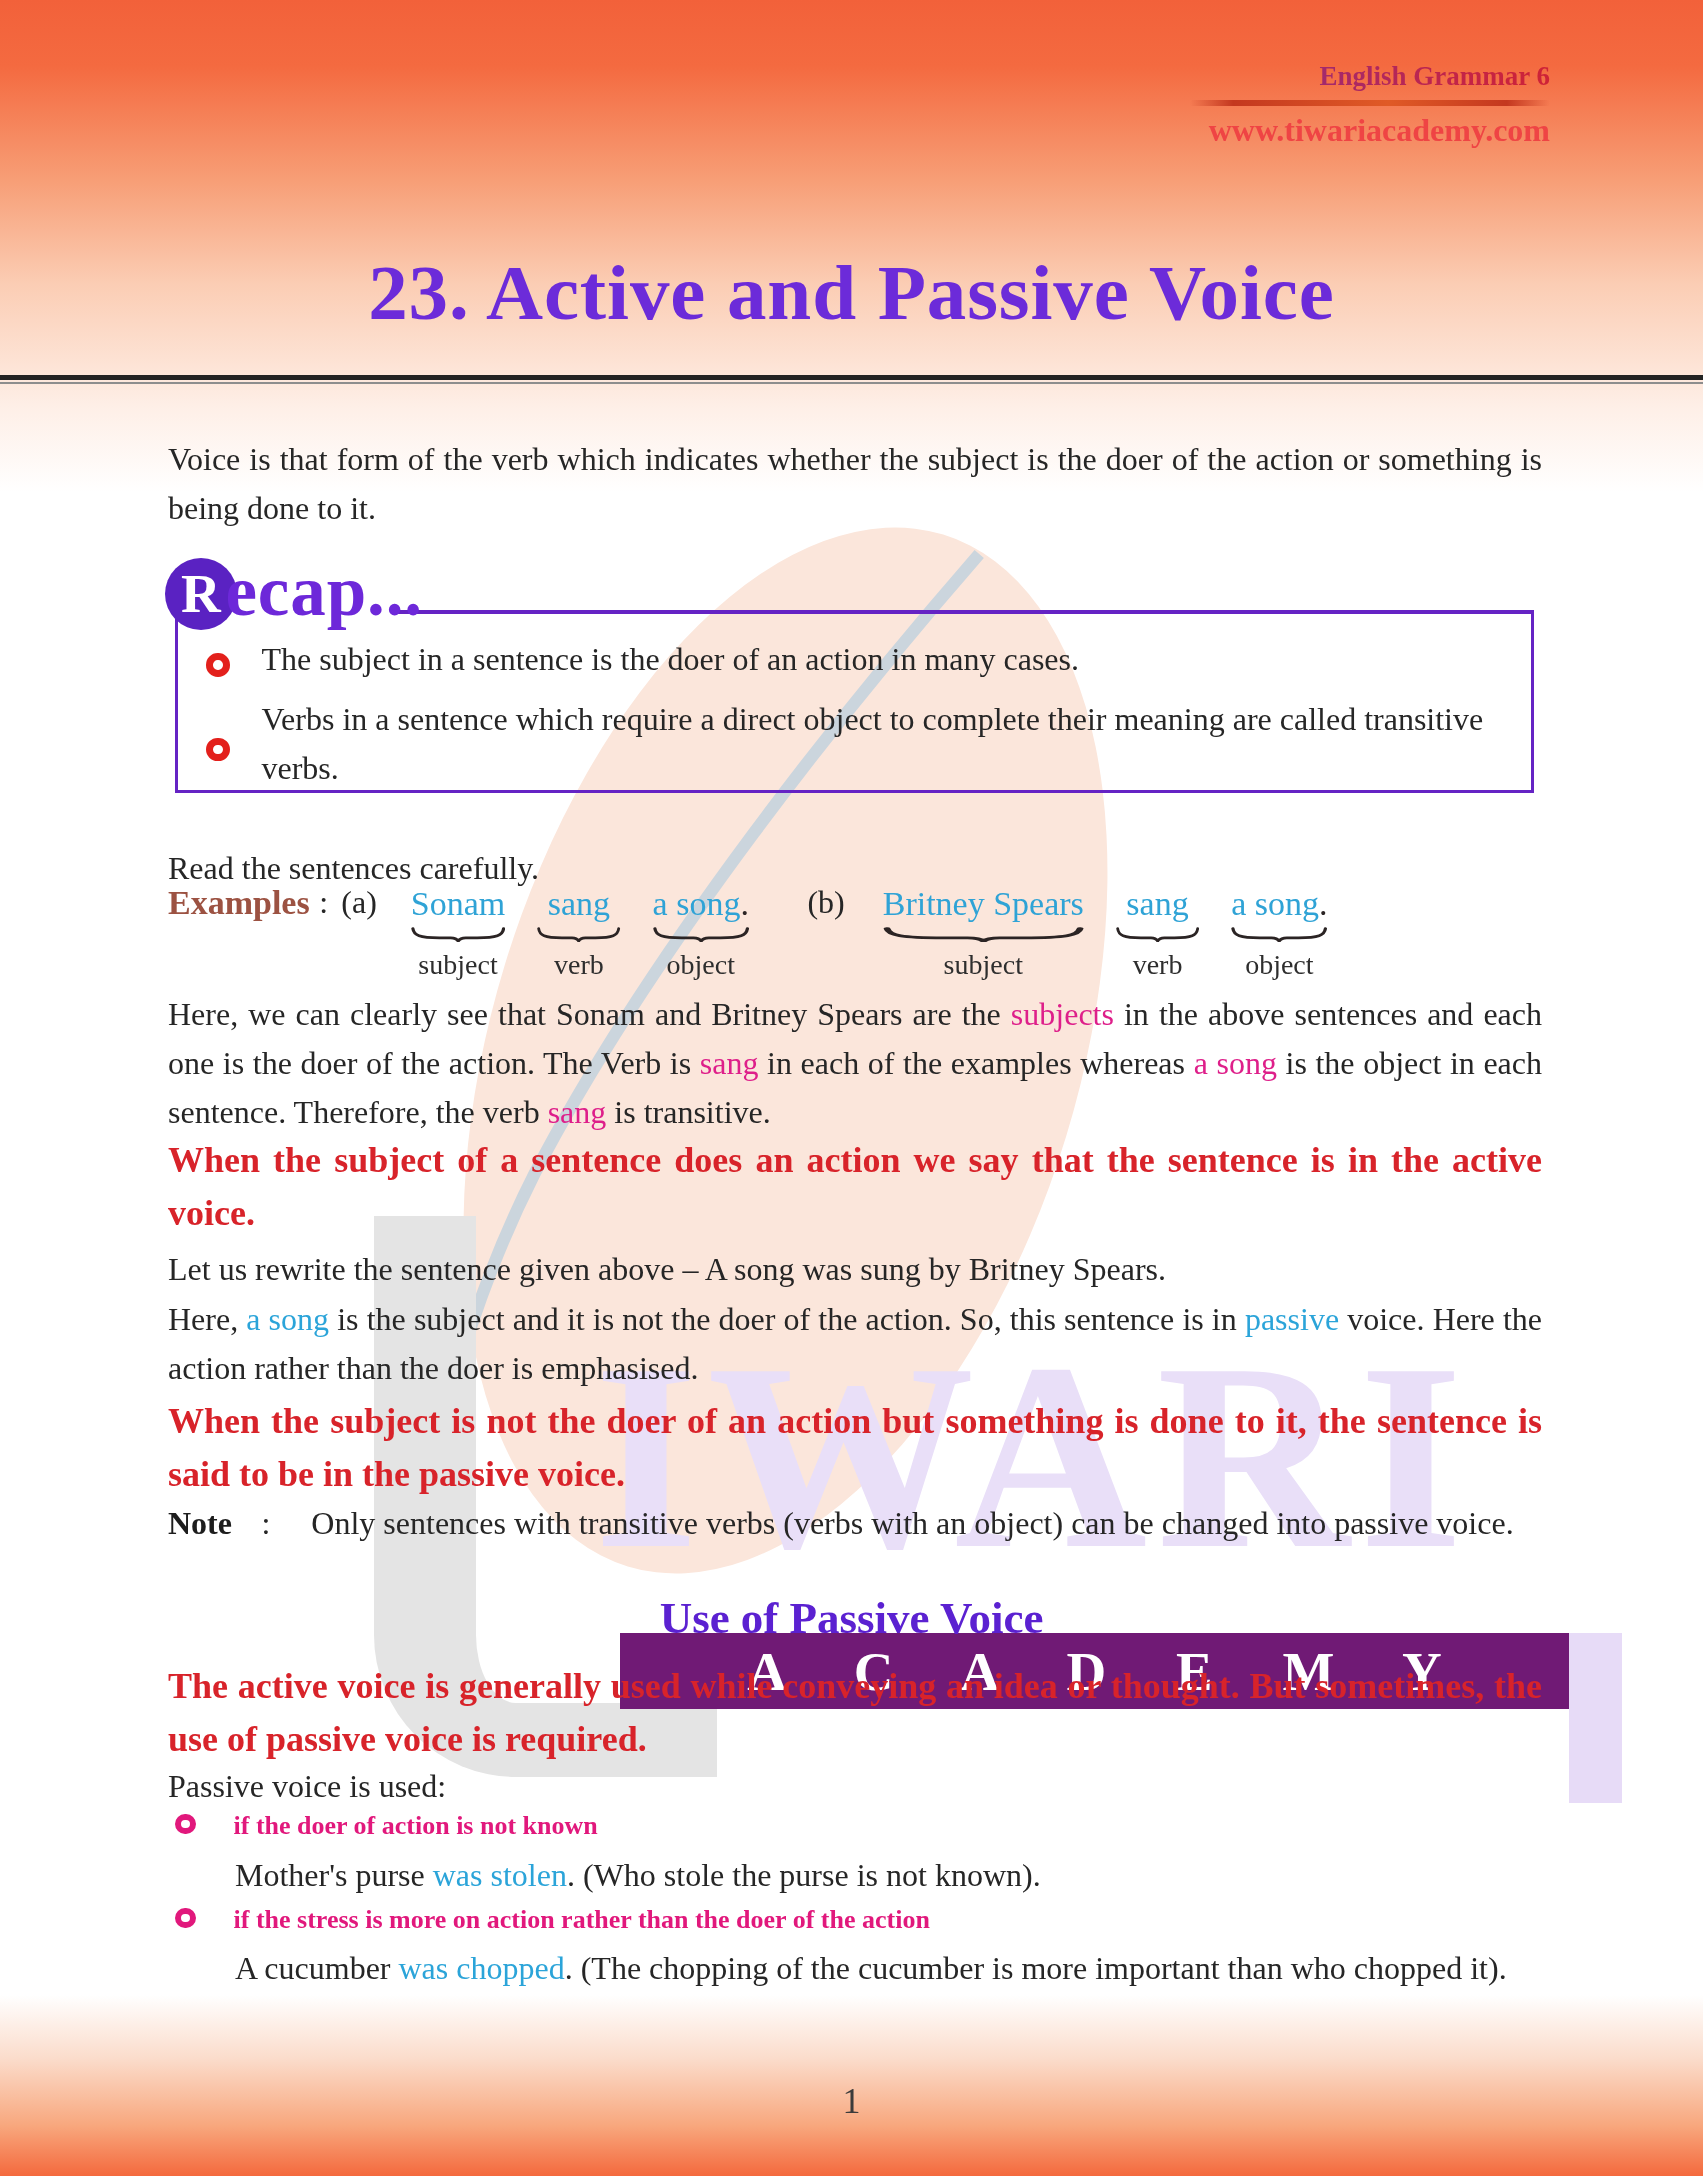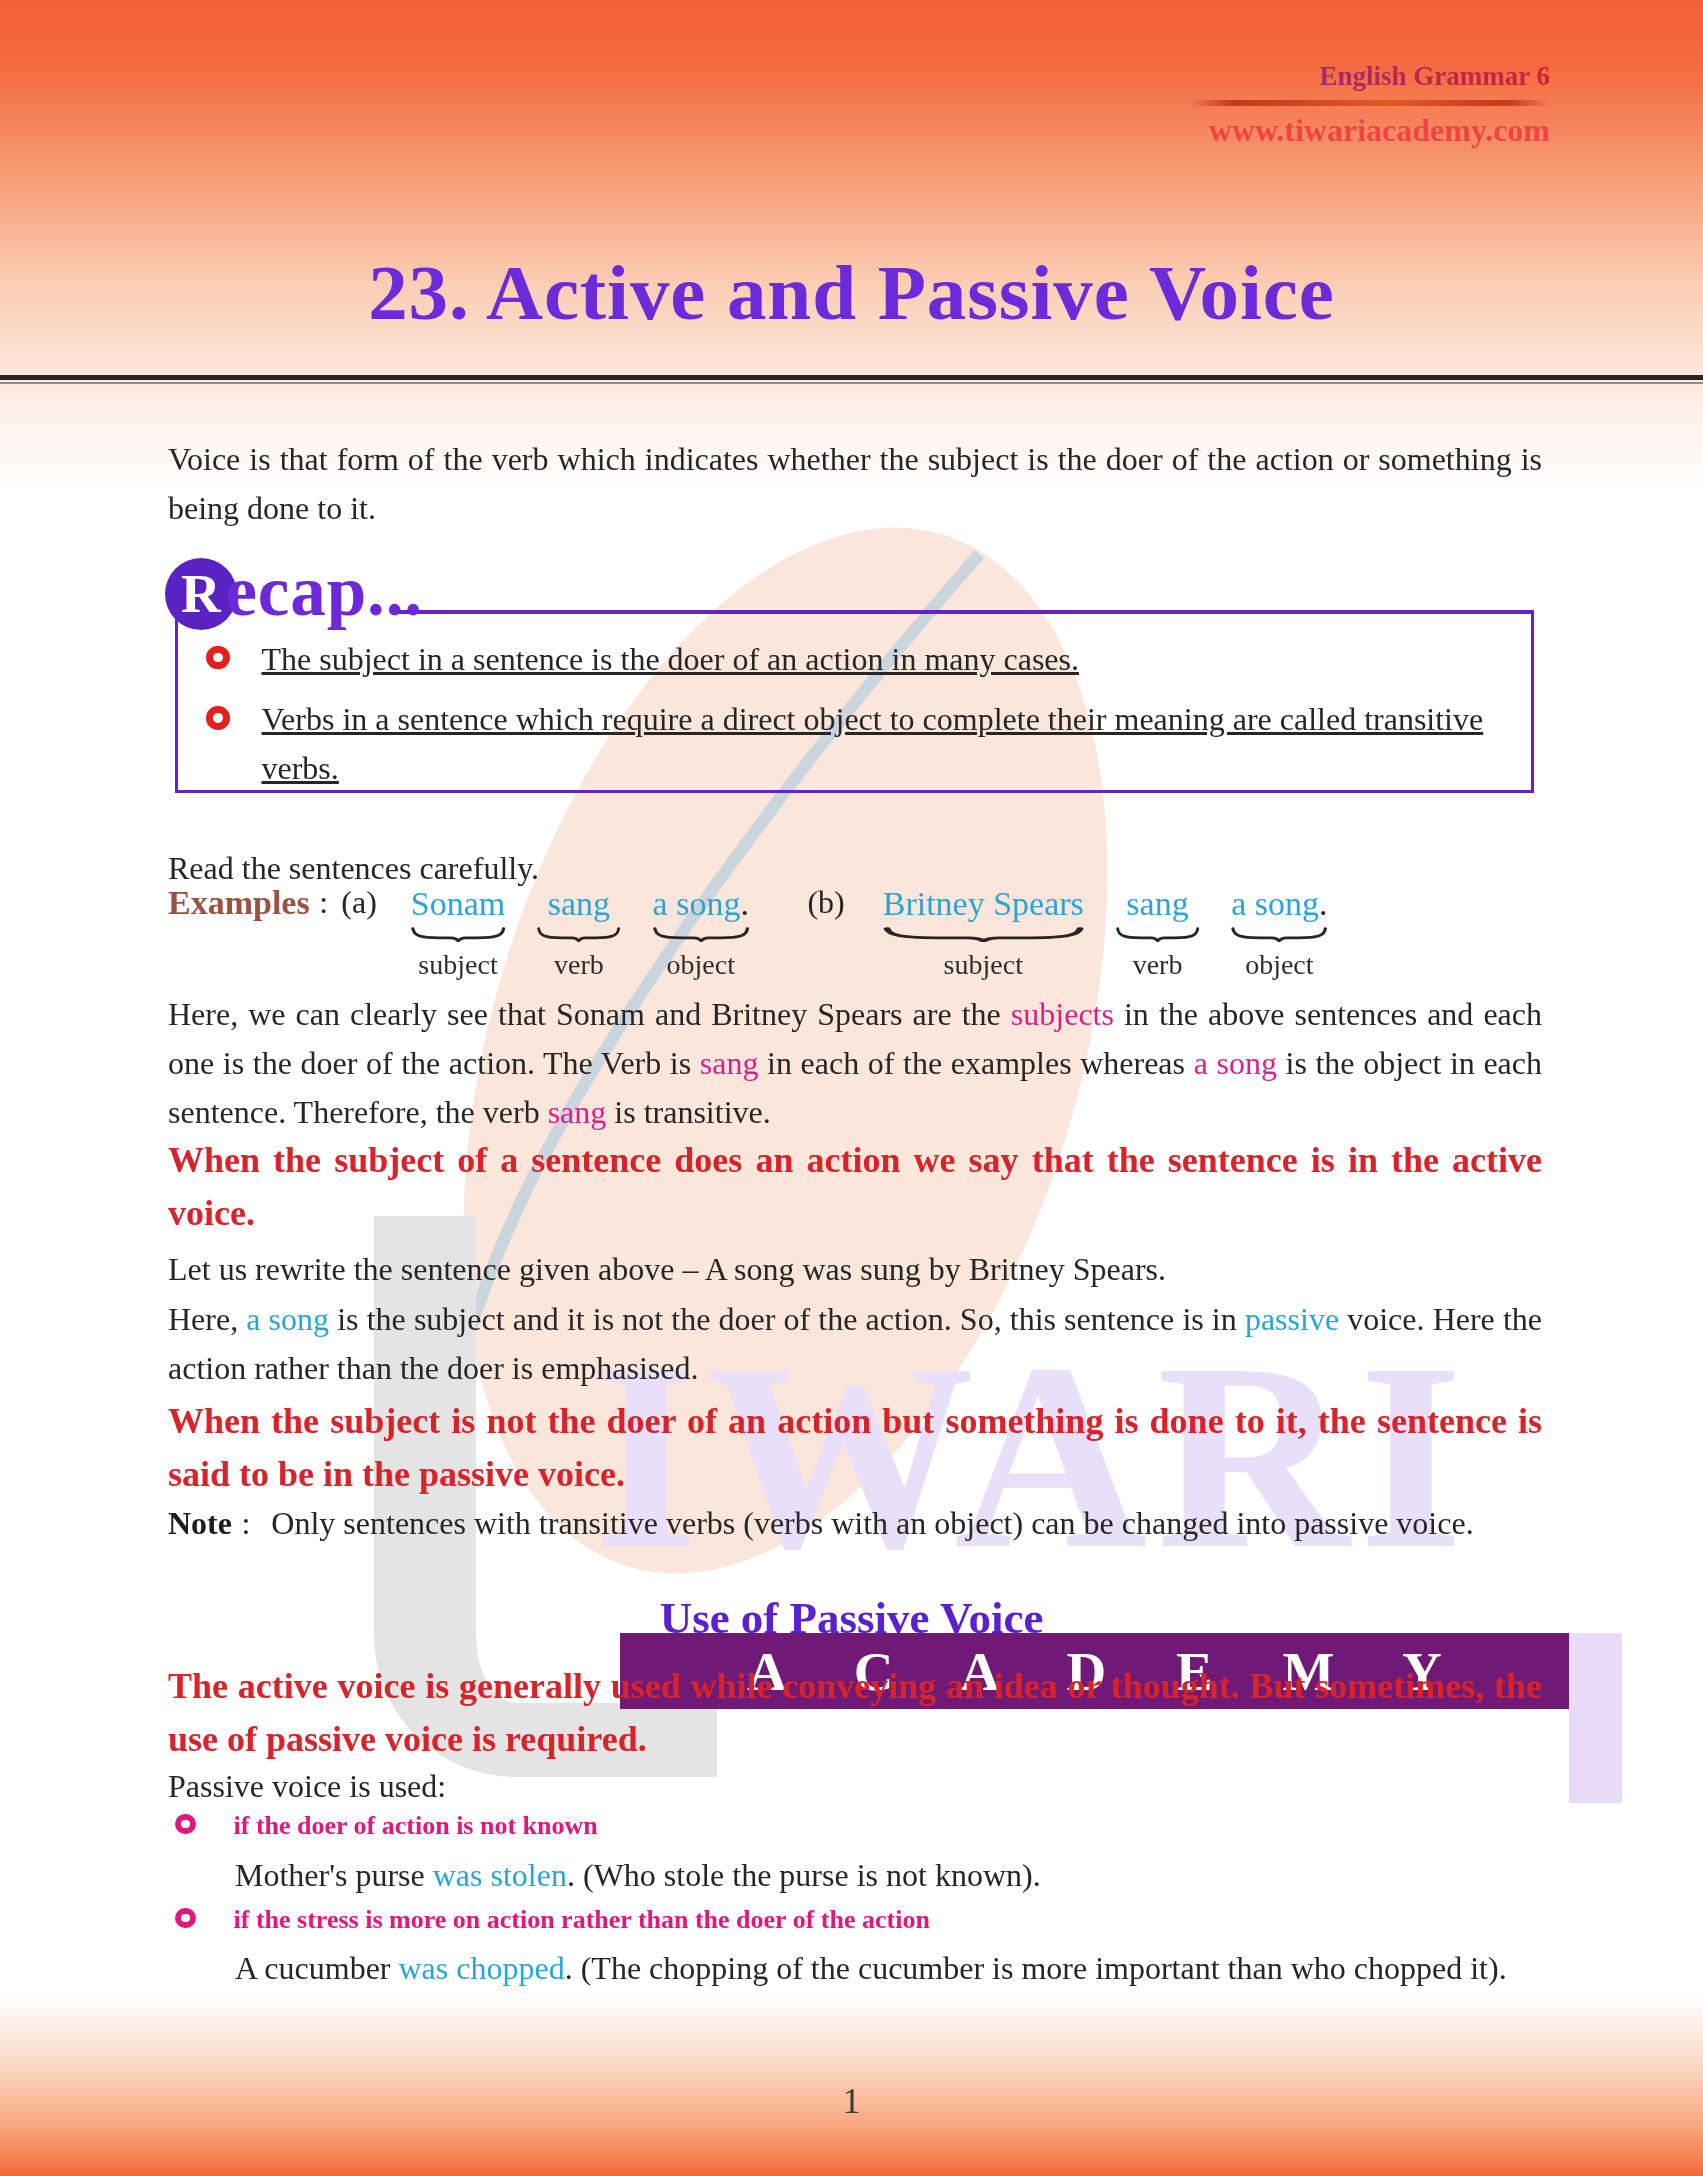--- a/index.html
+++ b/index.html
@@ -46,21 +46,21 @@
   
   .recap-box{position:absolute;left:175px;top:610px;width:1359px;height:183px;box-sizing:border-box;
     border:3.8px solid #6523C4;border-top:none;background:transparent;}
   .recap-topline{position:absolute;top:0;left:214px;right:0;height:3.8px;background:#6523C4;}
   .recap-label{position:absolute;left:-13.2px;top:-55px;display:flex;align-items:center;}
   .recap-circle{width:72px;height:72px;border-radius:50%;background:#5A22C2;display:flex;
     align-items:center;justify-content:center;flex:0 0 auto;}
   .recap-circle span{color:#fff;font-weight:bold;font-size:55px;line-height:1;}
   .recap-rest{font-weight:bold;font-size:71px;color:#6d28d9;margin-left:-11.4px;margin-top:-3.8px;letter-spacing:0.9px;}
   .recap-items{padding:24.6px 38px 0 28px;}
-  .recap-row{display:flex;align-items:flex-start;margin-bottom:11.4px;text-decoration:underline;}
+  .recap-row{display:flex;align-items:center;margin-bottom:11.4px;}
   .ring-red{width:9.5px;height:9.5px;border:7.6px solid #E3201C;border-radius:50%;background:#fff;
     margin-top:11.4px;flex:0 0 auto;}
   .recap-row .body-text{margin-left:32px;width:1230px;}
 
   .read-line{position:absolute;top:844px;left:168px;}
 
   
   .examples{position:absolute;top:884px;left:168px;display:flex;align-items:flex-start;white-space:nowrap;}
   .ex-label{font-weight:bold;font-size:34px;color:#9C5242;}
   .ex-colon{font-size:32px;margin:0 13.2px 0 9.5px;}
@@ -76,21 +76,21 @@
   .mag{color:#DE1F8A;}
   .cy{color:#2BA4D9;}
 
   .red-rule{position:absolute;left:168px;width:1374px;font-weight:bold;font-size:36px;
     line-height:53px;color:#D8232A;text-align:justify;}
   .red1{top:1134px;}
   .rewrite{position:absolute;top:1245px;left:168px;}
   .passive-para{position:absolute;top:1295px;left:168px;width:1374px;}
   .red2{top:1395px;}
 
-  .note{position:absolute;top:1499px;left:168px;width:1374px;display:flex;align-items:flex-start;}
+  .note{position:absolute;top:1499px;left:168px;width:1374px;display:flex;align-items:flex-start;gap:20px;}
   .note-label{font-weight:bold;font-size:32px;line-height:49px;color:#1d1d1d;}
   .note-colon{font-size:32px;line-height:49px;margin:0 21px 0 9.5px;}
   .note-text{flex:1;}
 
   .use-heading{position:absolute;top:1592px;left:0;width:1703px;text-align:center;
     font-weight:bold;font-size:45px;color:#5B21D1;}
   .red3{top:1660px;}
   .used-line{position:absolute;top:1762px;left:168px;}
 
   .use-item-h{position:absolute;left:175px;display:flex;align-items:flex-start;}

